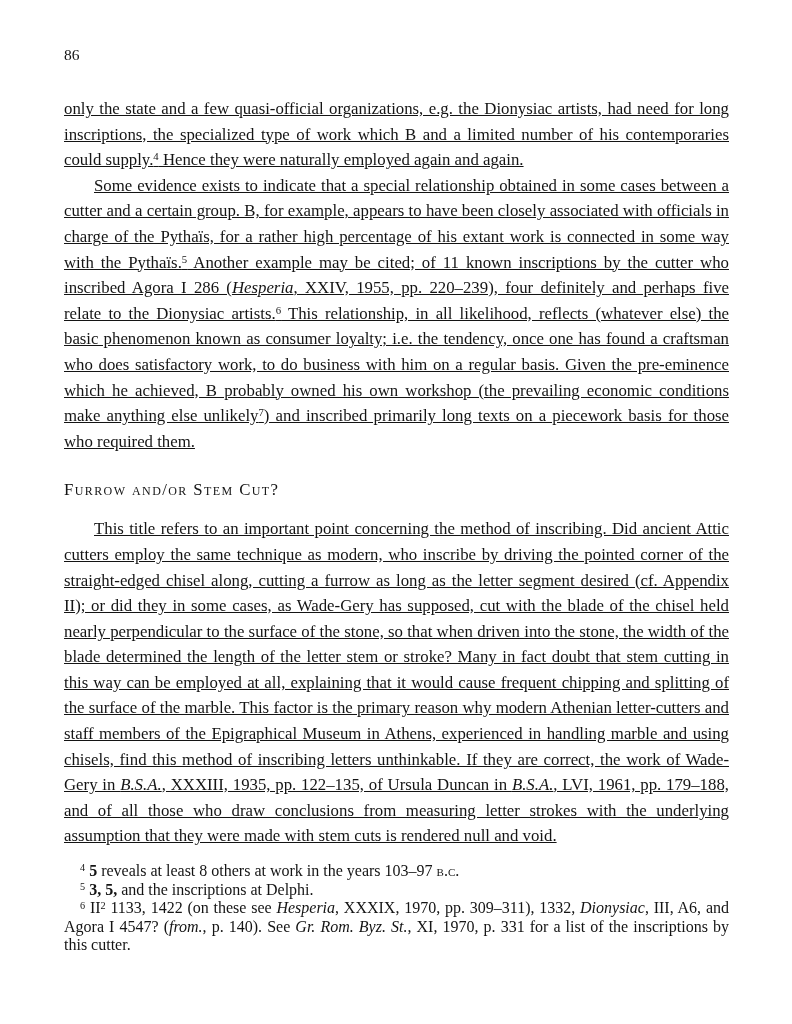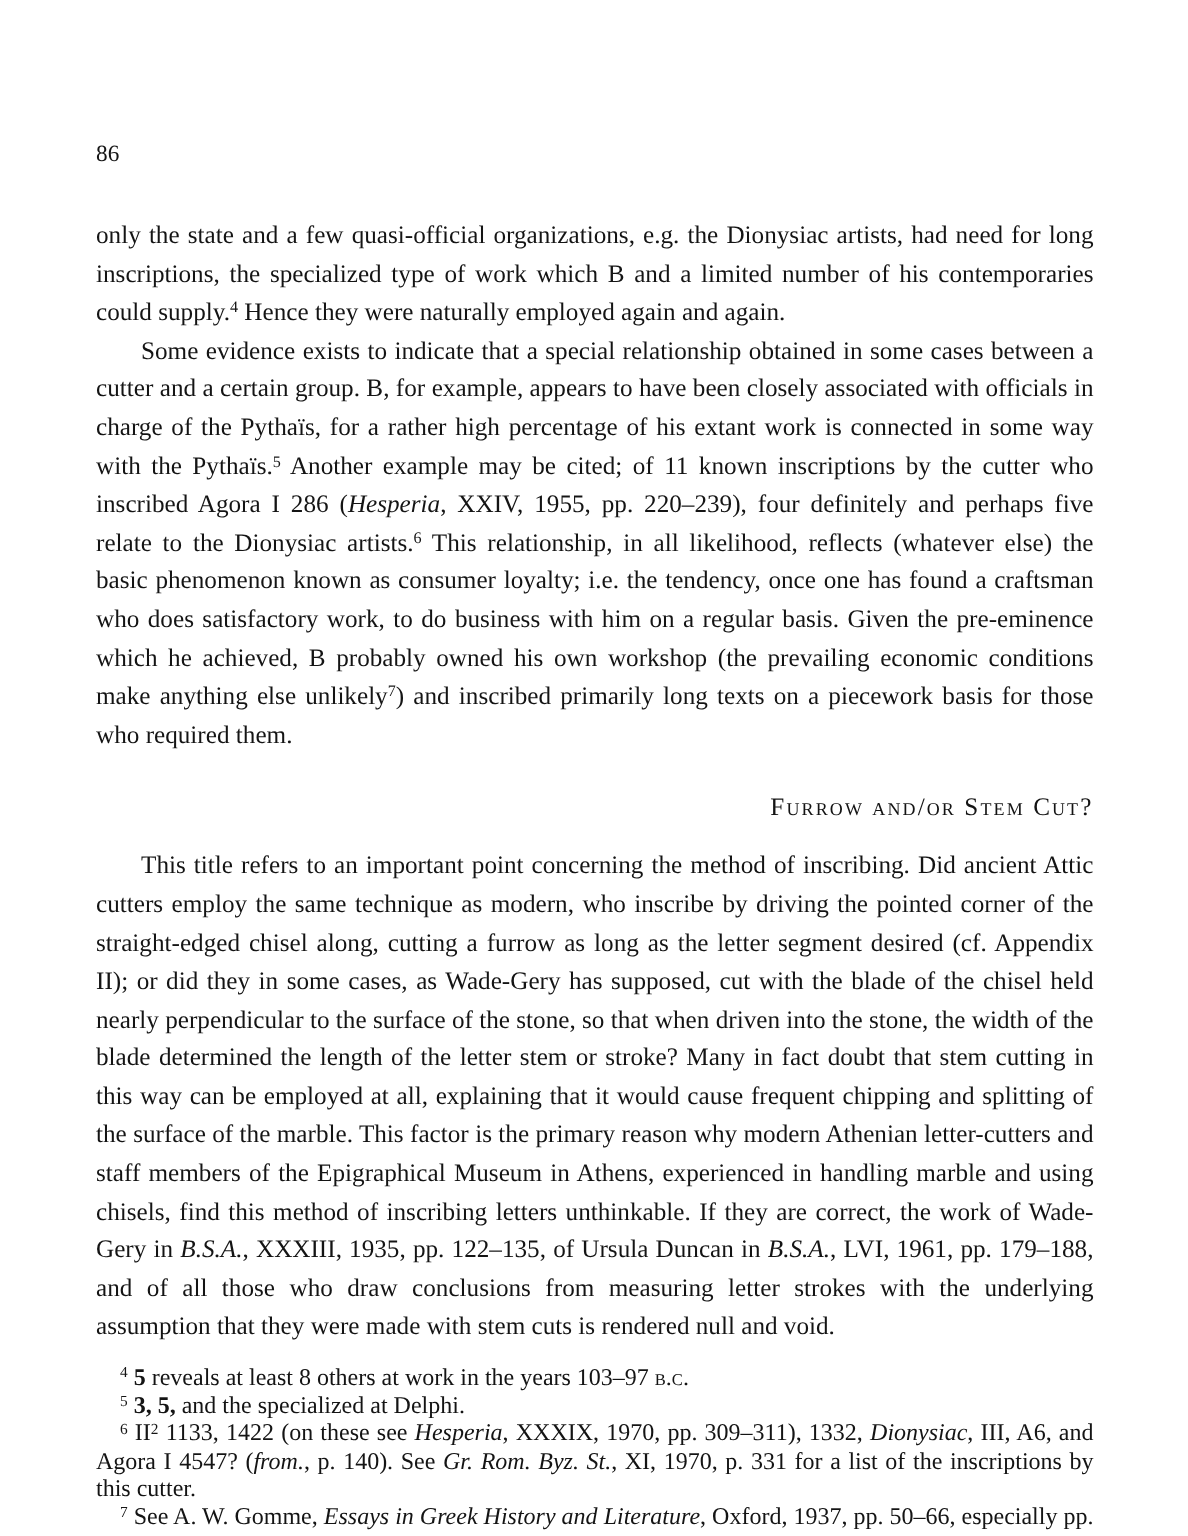--- a/index.html
+++ b/index.html
@@ -16,49 +16,49 @@
     color: #141414;
     font-family: "Liberation Serif", "DejaVu Serif", serif;
     overflow: hidden;
     box-sizing: border-box;
     padding: 46px 63px 0 64px;
   }
   .page-header {
     position: relative;
     height: 22px;
     margin-bottom: 28px;
-    margin-top: 48px;
   }
   .page-number {
     position: absolute;
     left: 0;
     top: 0;
     font-size: 15.5px;
   }
   .running-head {
     text-align: center;
     font-size: 15.5px;
     letter-spacing: 1.2px;
     word-spacing: 2px;
   }
   .body-text p.para {
     margin: 0;
     font-size: 16.8px;
     line-height: 25.6px;
     text-align: justify;
     text-justify: inter-word;
+    text-decoration: underline;
   }
   .body-text p.para.indent {
     text-indent: 30px;
   }
   .section-heading {
     margin: 26px 0 16px 0;
     font-size: 16.8px;
     font-weight: normal;
-    text-align: right;
+    text-align: left;
     font-variant: small-caps;
     letter-spacing: 1.4px;
   }
   .footnotes {
     margin-top: 13px;
   }
   .footnotes p.footnote {
     margin: 0;
     font-size: 16px;
     line-height: 18.6px;
@@ -97,20 +97,19 @@
       </div>
 
     <h2 class="section-heading">Furrow and/or Stem Cut?</h2>
 
     <div>
         <p class="para indent"><span>This title refers to an important point concerning the method of inscribing. Did ancient Attic cutters employ the same technique as modern, who inscribe by driving the pointed corner of the straight-edged chisel along, cutting a furrow as long as the letter segment desired (cf. Appendix II); or did they in some cases, as Wade-Gery has supposed, cut with the blade of the chisel held nearly perpendicular to the surface of the stone, so that when driven into the stone, the width of the blade determined the length of the letter stem or stroke? Many in fact doubt that stem cutting in this way can be employed at all, explaining that it would cause frequent chipping and splitting of the surface of the marble. This factor is the primary reason why modern Athenian letter-cutters and staff members of the Epigraphical Museum in Athens, experienced in handling marble and using chisels, find this method of inscribing letters unthinkable. If they are correct, the work of Wade-Gery in </span><em>B.S.A.</em><span>, XXXIII, 1935, pp. 122–135, of Ursula Duncan in </span><em>B.S.A.</em><span>, LVI, 1961, pp. 179–188, and of all those who draw conclusions from measuring letter strokes with the underlying assumption that they were made with stem cuts is rendered null and void.</span></p>
       </div>
 
     <div class="footnotes">
         <p class="footnote"><sup>4</sup><span> </span><strong>5</strong><span> reveals at least 8 others at work in the years 103–97 </span><span class="sc">B.C.</span></p>
-        <p class="footnote"><sup>5</sup><span> </span><strong>3, 5,</strong><span> and the specialized at Delphi.</span></p>
+        <p class="footnote"><sup>5</sup><span> </span><strong>3, 5,</strong><span> and the inscriptions at Delphi.</span></p>
         <p class="footnote"><sup>6</sup><span> II</span><sup>2</sup><span> 1133, 1422 (on these see </span><em>Hesperia</em><span>, XXXIX, 1970, pp. 309–311), 1332, </span><em>Dionysiac</em><span>, III, A6, and Agora I 4547? (</span><em>from.</em><span>, p. 140). See </span><em>Gr. Rom. Byz. St.</em><span>, XI, 1970, p. 331 for a list of the inscriptions by this cutter.</span></p>
-        <p class="footnote"><sup>7</sup><span> See A. W. Gomme, </span><em>Essays in Greek History and Literature</em><span>, Oxford, 1937, pp. 50–66, especially pp. 50–51 and pp. 62–64.</span></p>
       </div>
 
   </div>
 
 </div>
 
 </body></html>

